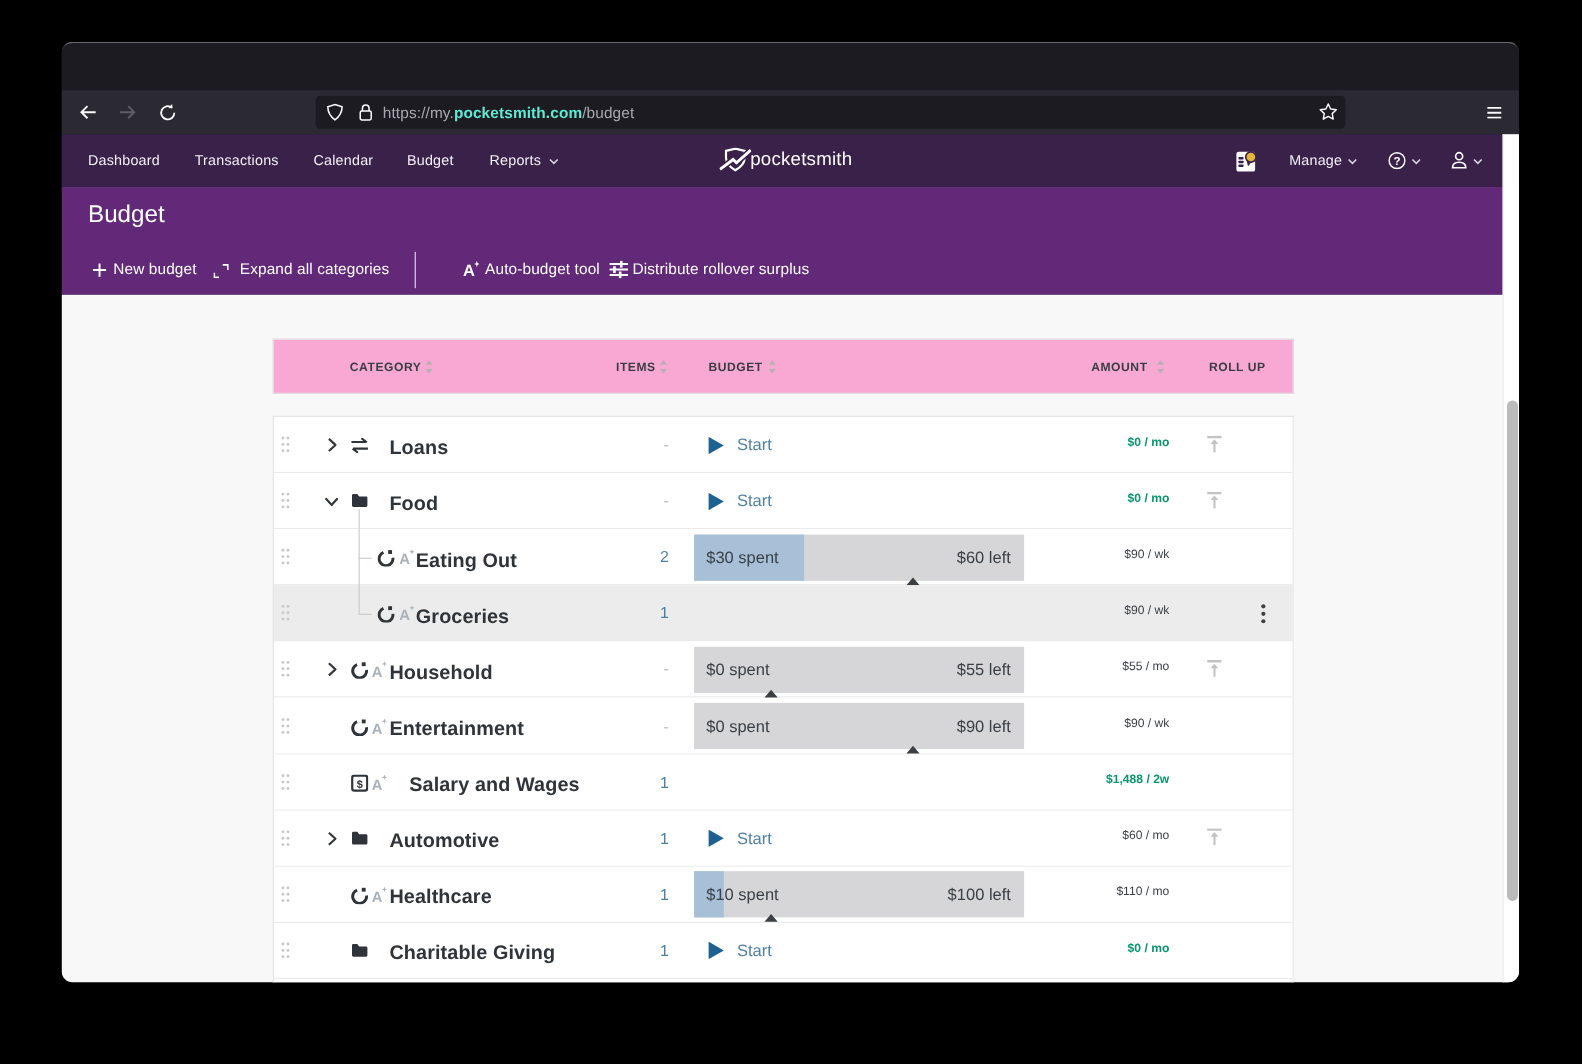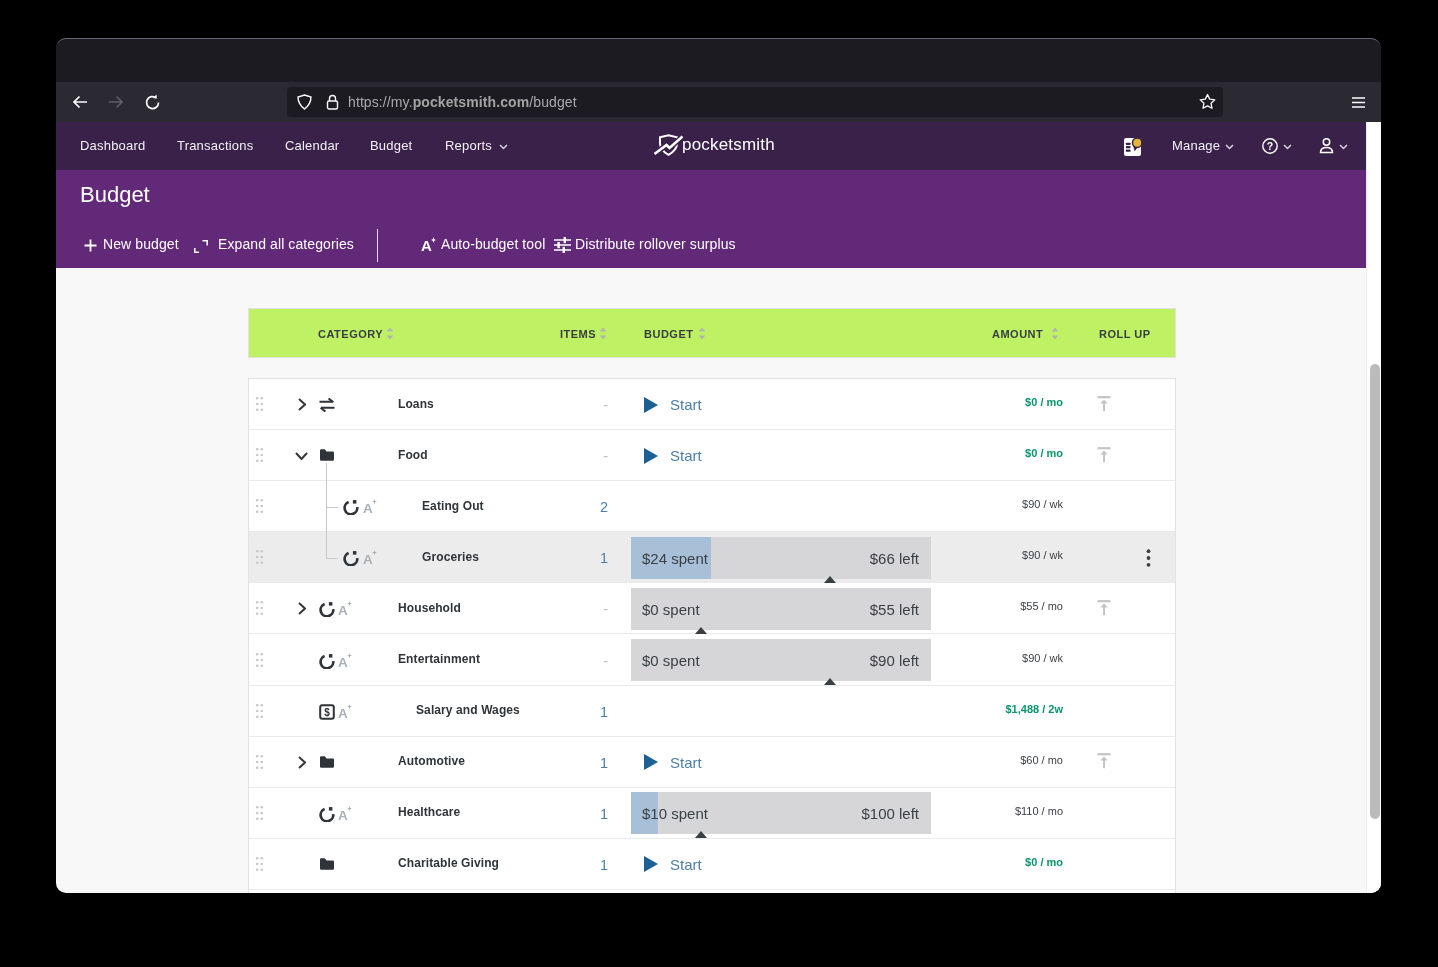--- a/index.html
+++ b/index.html
@@ -14,36 +14,36 @@
 #tabbar { position:absolute; left:0; top:0; width:100%; height:43px; background:#1c1b22; }
 .light { position:absolute; width:12px; height:12px; border-radius:50%; top:15.5px; }
 #tab { position:absolute; left:108px; top:4px; width:222px; height:35px; background:#42414d; border-radius:4px; }
 #tabtitle { position:absolute; left:30px; top:11px; font-size:12px; font-weight:700; color:#fbfbfe; letter-spacing:0.1px; }
 #tabclose { position:absolute; left:201px; top:11px; width:14px; height:14px; color:#d7d6dc; font-size:13px; line-height:14px; text-align:center; font-weight:400;}
 #newtab { position:absolute; left:344px; top:15px; width:15px; height:15px; color:#fbfbfe; }
 
 #toolbar { position:absolute; left:0; top:43px; width:100%; height:40px; background:#2b2a33; }
 #urlbar { position:absolute; left:231px; top:5px; width:936px; height:30px; background:#1c1b22; border-radius:4px; }
 #urltext { position:absolute; left:61px; top:7px; font-size:14px; color:#a9a8b0; letter-spacing:0.1px; }
-#urltext b { color:#a3a3a3; font-weight:700; }
+#urltext b { color:#5eead4; font-weight:700; }
 
 #nav { position:absolute; left:0; top:83px; width:100%; height:48px; background:#3a2149; }
 .navitem { position:absolute; top:16px; font-size:13px; color:#f3f0f6; font-weight:400; letter-spacing:0.2px; }
 
 #phead { position:absolute; left:0; top:131px; width:100%; height:98px; background:#622979; }
 #ptitle { position:absolute; left:24px; top:12px; font-size:22px; color:#fff; font-weight:400; }
 .hbtn { position:absolute; top:197px; font-size:14px; color:#fff; letter-spacing:0.1px; }
 
 #pbody { position:absolute; left:0; top:229px; width:100%; height:626px; background:#f8f8f8; }
-#thead { position:absolute; left:192px; top:269px; width:928px; height:50px; background:#bef264; border:1px solid #e2e2e2; }
+#thead { position:absolute; left:192px; top:269px; width:928px; height:50px; background:#f9a8d4; border:1px solid #e2e2e2; }
 .hlabel { position:absolute; top:19px; font-size:11px; font-weight:700; color:#383d43; letter-spacing:0.5px; }
 #tbody { position:absolute; left:192px; top:339px; width:928px; height:516px; background:#fff; border:1px solid #e2e2e2; border-bottom:none; }
 .row { position:absolute; left:0; width:926px; height:51.1px; border-bottom:1px solid #eaeaea; background:#fff; }
 .row.hov { background:#ececec; }
-.cattext { position:absolute; left:105px; top:17.5px; font-size:12px; font-weight:700; color:#2e3439; letter-spacing:0.1px;margin-left:44px; }
+.cattext { position:absolute; left:105px; top:17.5px; font-size:18px; font-weight:700; color:#2e3439; letter-spacing:0.1px; }
 .items { position:absolute; top:18px; font-size:14.5px; text-align:right; width:40px; }
 .items.num { color:#4e80a6; }
 .items.dash { color:#b8bfc5; }
 .bar { position:absolute; left:382px; top:4.5px; width:300px; height:42px; background:#d6d6d8; }
 .bar .fill { position:absolute; left:0; top:0; height:42px; background:#a7c0d7; }
 .bar .lt { position:absolute; left:11px; top:13px; font-size:15px; color:#3b4046; }
 .bar .rt { position:absolute; right:12px; top:13px; font-size:15px; color:#3b4046; }
 .marker { position:absolute; bottom:-4px; width:0; height:0; border-left:6px solid transparent; border-right:6px solid transparent; border-bottom:7px solid #3a3f44; }
 .startlbl { position:absolute; left:421px; top:17px; font-size:15px; color:#4e80a6; }
 .amount { position:absolute; width:120px; left:694px; top:17px; font-size:11px; text-align:right; color:#3a3f44; }
@@ -270,20 +270,26 @@
       <svg class="abs" style="left:94px;top:18px;" width="16" height="16" viewBox="0 0 16 16">
           <path d="M 14.2 8.1 A 6.3 6.3 0 1 1 5.6 3.1" fill="none" stroke="#2e3439" stroke-width="2.7"></path>
           <rect x="9.9" y="1.1" width="3.5" height="3.5" fill="#2e3439"></rect>
         </svg>
       <svg class="abs" style="left:114px;top:18px;" width="14" height="15" viewBox="0 0 14 15">
           <text x="0" y="14" font-size="13.5" font-weight="700" fill="#a9b1b9" font-family="Liberation Sans">A</text>
           <path d="M11.5 0 L12.1 2 L14 2.6 L12.1 3.2 L11.5 5.2 L10.9 3.2 L9 2.6 L10.9 2 Z" fill="#a9b1b9"></path>
         </svg>
       <div class="cattext" style="left:129px;">Eating Out</div>
       <div class="items num" style="left:319px;">2</div>
+      <div class="bar">
+          <div class="fill" style="width:100px;"></div>
+          <div class="lt">$30 spent</div>
+          <div class="rt">$60 left</div>
+          <div class="marker" style="left:193px;"></div>
+        </div>
       <div class="amount">$90 / wk</div>
     </div>
 
     <div class="row hov" style="top:153.3px;">
       <svg class="abs dots" style="left:6px;top:17px;" width="9" height="16" viewBox="0 0 9 16">
           <g fill="#c7c7c7">
             <circle cx="2.2" cy="2.2" r="1.3"></circle>
             <circle cx="6.8" cy="2.2" r="1.3"></circle>
             <circle cx="2.2" cy="8" r="1.3"></circle>
             <circle cx="6.8" cy="8" r="1.3"></circle>
@@ -294,26 +300,20 @@
       <svg class="abs" style="left:94px;top:18px;" width="16" height="16" viewBox="0 0 16 16">
           <path d="M 14.2 8.1 A 6.3 6.3 0 1 1 5.6 3.1" fill="none" stroke="#2e3439" stroke-width="2.7"></path>
           <rect x="9.9" y="1.1" width="3.5" height="3.5" fill="#2e3439"></rect>
         </svg>
       <svg class="abs" style="left:114px;top:18px;" width="14" height="15" viewBox="0 0 14 15">
           <text x="0" y="14" font-size="13.5" font-weight="700" fill="#a9b1b9" font-family="Liberation Sans">A</text>
           <path d="M11.5 0 L12.1 2 L14 2.6 L12.1 3.2 L11.5 5.2 L10.9 3.2 L9 2.6 L10.9 2 Z" fill="#a9b1b9"></path>
         </svg>
       <div class="cattext" style="left:129px;">Groceries</div>
       <div class="items num" style="left:319px;">1</div>
-      <div class="bar">
-          <div class="fill" style="width:80px;"></div>
-          <div class="lt">$24 spent</div>
-          <div class="rt">$66 left</div>
-          <div class="marker" style="left:193px;"></div>
-        </div>
       <div class="amount">$90 / wk</div>
       <svg class="abs" style="left:897px;top:17px;" width="5" height="18" viewBox="0 0 5 18">
           <g fill="#3c4146">
             <circle cx="2.5" cy="2.2" r="1.9"></circle>
             <circle cx="2.5" cy="9" r="1.9"></circle>
             <circle cx="2.5" cy="15.8" r="1.9"></circle>
           </g>
         </svg>
     </div>
 

